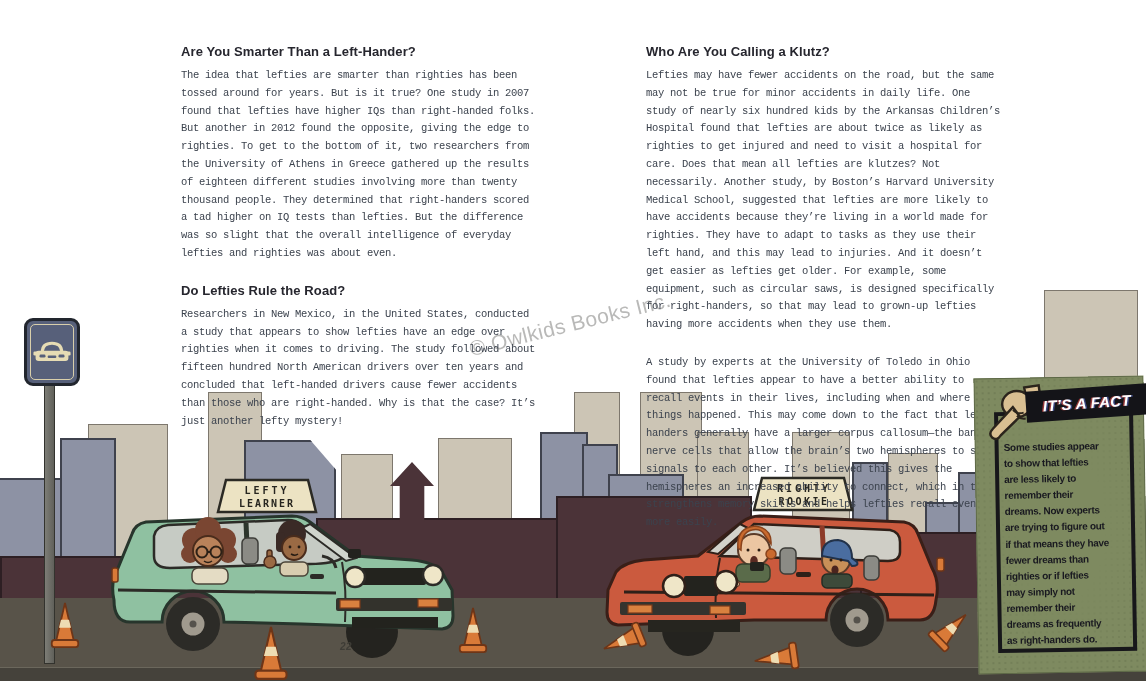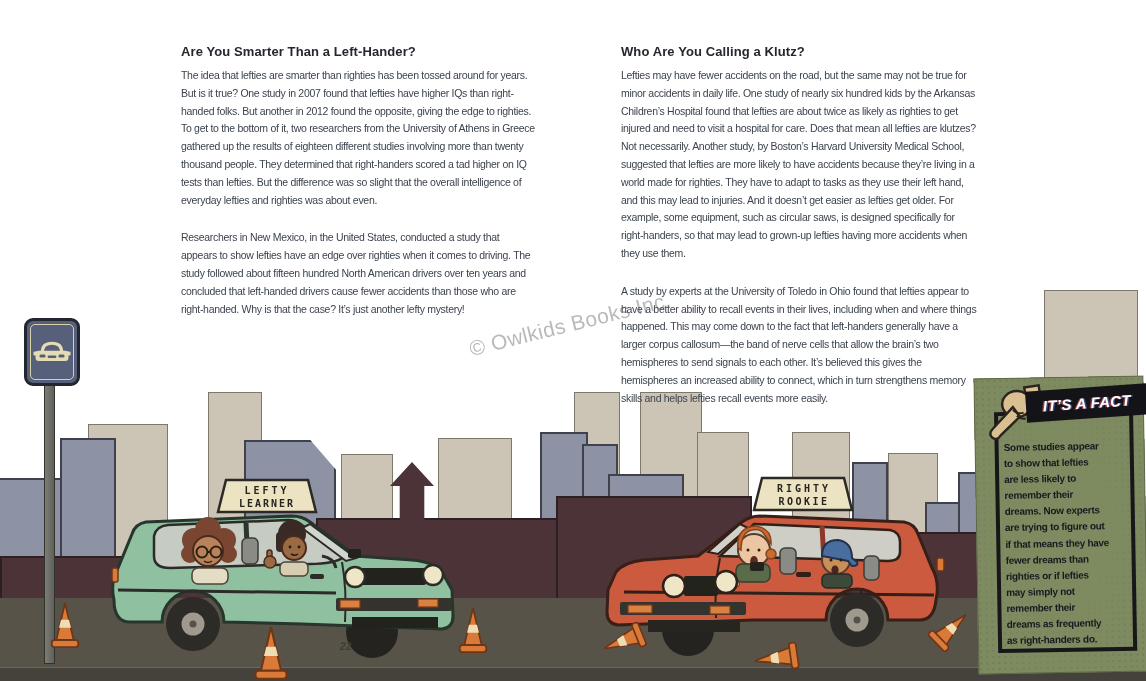--- a/index.html
+++ b/index.html
@@ -4,28 +4,29 @@
 <style>
   html,body{margin:0;padding:0;background:#e8e6e0;}
   .page{
     position:relative; width:1146px; height:681px; overflow:hidden;
     background:#ffffff;
     font-family:"Liberation Sans", sans-serif;
   }
   
   .text-col{position:absolute; top:44px; width:356px; z-index:3;}
   .text-col.left{left:181px;}
-  .text-col.right{left:621px;}
+  .text-col.right{left:646px;}
   .text-col h2{
     margin:0 0 8px 0; font-size:13px; font-weight:bold; color:#26262e;
     letter-spacing:0.1px;
   }
   .text-col p{
     margin:0 0 20px 0; font-size:10.5px; line-height:17.8px; color:#3c434e;
     letter-spacing:-0.3px;
+    font-family:Liberation Mono, monospace;
   }
   
   .watermark{
     position:absolute; left:466px; top:306px; width:260px; z-index:1;
     transform:rotate(-14deg); color:#8f8f8d; opacity:.62;
     font-size:21px; letter-spacing:0.4px; white-space:nowrap;
   }
   
   .scene{position:absolute; inset:0; z-index:2;}
   .bldg{position:absolute;}
@@ -84,20 +85,21 @@
 <body>
 
 <div class="page">
 
   <div class="text-col left">
     <section>
       <h2>Are You Smarter Than a Left-Hander?</h2>
       <p>The idea that lefties are smarter than righties has been tossed around for years. But is it true? One study in 2007 found that lefties have higher IQs than right-handed folks. But another in 2012 found the opposite, giving the edge to righties. To get to the bottom of it, two researchers from the University of Athens in Greece gathered up the results of eighteen different studies involving more than twenty thousand people. They determined that right-handers scored a tad higher on IQ tests than lefties. But the difference was so slight that the overall intelligence of everyday lefties and righties was about even.</p>
     </section>
     <section>
+      <h2>Do Lefties Rule the Road?</h2>
       <p>Researchers in New Mexico, in the United States, conducted a study that appears to show lefties have an edge over righties when it comes to driving. The study followed about fifteen hundred North American drivers over ten years and concluded that left-handed drivers cause fewer accidents than those who are right-handed. Why is that the case? It’s just another lefty mystery!</p>
     </section>
   </div>
 
   <div class="text-col right">
     <section>
       <h2>Who Are You Calling a Klutz?</h2>
       <p>Lefties may have fewer accidents on the road, but the same may not be true for minor accidents in daily life. One study of nearly six hundred kids by the Arkansas Children’s Hospital found that lefties are about twice as likely as righties to get injured and need to visit a hospital for care. Does that mean all lefties are klutzes? Not necessarily. Another study, by Boston’s Harvard University Medical School, suggested that lefties are more likely to have accidents because they’re living in a world made for righties. They have to adapt to tasks as they use their left hand, and this may lead to injuries. And it doesn’t get easier as lefties get older. For example, some equipment, such as circular saws, is designed specifically for right-handers, so that may lead to grown-up lefties having more accidents when they use them.</p>
     </section>
     <section>

